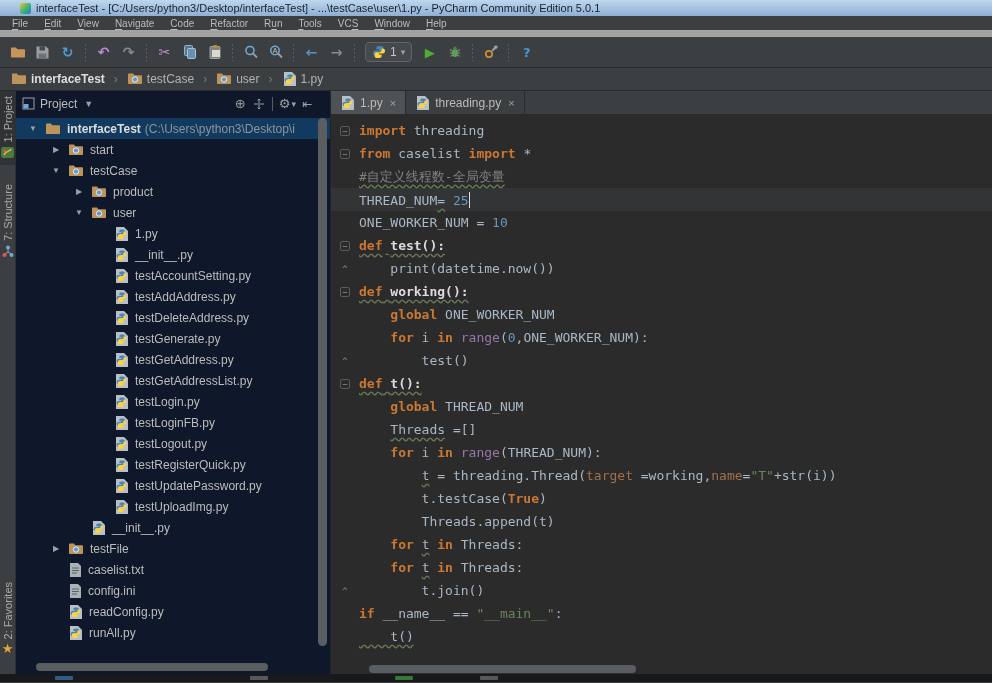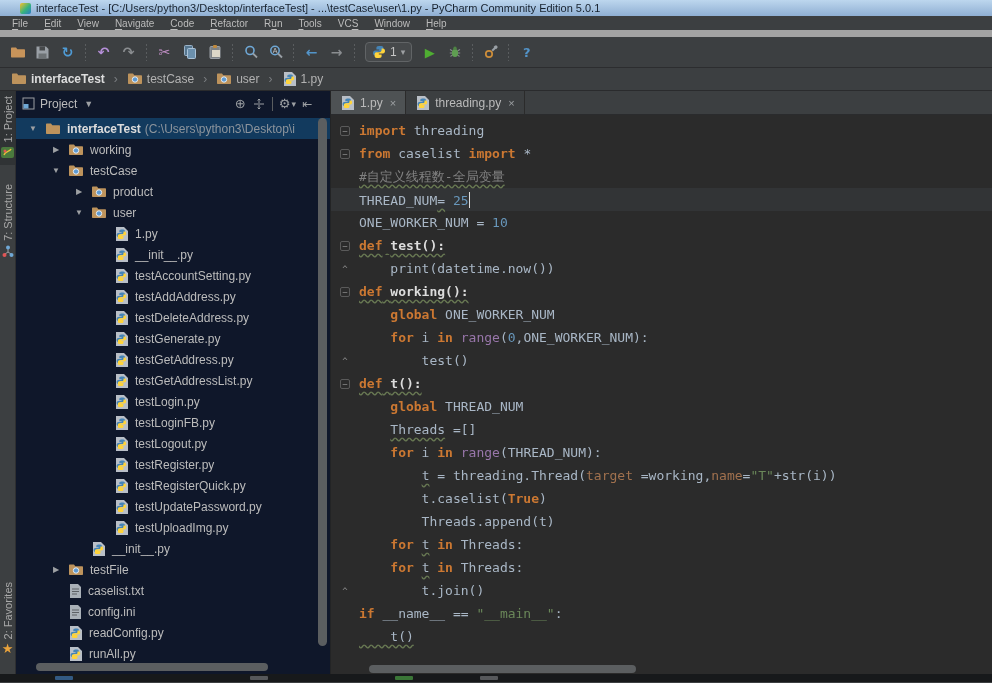--- a/index.html
+++ b/index.html
@@ -351,21 +351,21 @@
             <span class="tanno">(C:\Users\python3\Desktop\i</span>
           </div>
           <div class="row" style="padding-left: 28px;">
             <span class="arrow">▶</span>
             <span class="icn">
               <svg width="16" height="14">
                 <path d="M1 2.5c0-.6.4-1 1-1h4l1.3 1.7H14c.6 0 1 .4 1 1V11c0 .6-.4 1-1 1H2c-.6 0-1-.4-1-1z" fill="#bd935c"></path>
                 <circle cx="8" cy="7.5" r="2.7" fill="#5e9ad2" stroke="#e8eef4" stroke-width="1"></circle>
               </svg>
             </span>
-            <span class="tlabel">working</span>
+            <span class="tlabel">start</span>
           </div>
           <div class="row" style="padding-left: 28px;">
             <span class="arrow">▼</span>
             <span class="icn">
               <svg width="16" height="14">
                 <path d="M1 2.5c0-.6.4-1 1-1h4l1.3 1.7H14c.6 0 1 .4 1 1V11c0 .6-.4 1-1 1H2c-.6 0-1-.4-1-1z" fill="#bd935c"></path>
                 <circle cx="8" cy="7.5" r="2.7" fill="#5e9ad2" stroke="#e8eef4" stroke-width="1"></circle>
               </svg>
             </span>
             <span class="tlabel">testCase</span>
@@ -525,33 +525,20 @@
             <span class="icn">
               <svg width="15" height="16" viewBox="0 0 15 16">
                 <path d="M2 1h8l4 4v10H2z" fill="#b9bfc7"></path>
                 <g transform="translate(1.8,2.6) scale(0.8)">
                   <path d="M7 1c-2 0-2.6.9-2.6 2v1.6h2.8v.8H3.1C1.9 5.4 1 6.3 1 7.9s.8 2.5 2 2.5h1.4V8.9c0-1.2 1-2.1 2.2-2.1h2.9c1 0 1.9-.9 1.9-2V3c0-1.1-.9-2-2-2z" fill="#4584b6"></path>
                   <path d="M7 13c2 0 2.6-.9 2.6-2V9.4H6.8v-.8h4.1c1.2 0 2.1-.9 2.1-2.5S12.2 3.6 11 3.6H9.6v1.5c0 1.2-1 2.1-2.2 2.1H4.5c-1 0-1.9.9-1.9 2V11c0 1.1.9 2 2 2z" fill="#ffd43b"></path>
                 </g>
               </svg>
             </span>
             <span class="tlabel">testLogout.py</span>
-          </div>
-          <div class="row" style="padding-left: 74px;">
-            <span class="arrow"></span>
-            <span class="icn">
-              <svg width="15" height="16" viewBox="0 0 15 16">
-                <path d="M2 1h8l4 4v10H2z" fill="#b9bfc7"></path>
-                <g transform="translate(1.8,2.6) scale(0.8)">
-                  <path d="M7 1c-2 0-2.6.9-2.6 2v1.6h2.8v.8H3.1C1.9 5.4 1 6.3 1 7.9s.8 2.5 2 2.5h1.4V8.9c0-1.2 1-2.1 2.2-2.1h2.9c1 0 1.9-.9 1.9-2V3c0-1.1-.9-2-2-2z" fill="#4584b6"></path>
-                  <path d="M7 13c2 0 2.6-.9 2.6-2V9.4H6.8v-.8h4.1c1.2 0 2.1-.9 2.1-2.5S12.2 3.6 11 3.6H9.6v1.5c0 1.2-1 2.1-2.2 2.1H4.5c-1 0-1.9.9-1.9 2V11c0 1.1.9 2 2 2z" fill="#ffd43b"></path>
-                </g>
-              </svg>
-            </span>
-            <span class="tlabel">testRegister.py</span>
           </div>
           <div class="row" style="padding-left: 74px;">
             <span class="arrow"></span>
             <span class="icn">
               <svg width="15" height="16" viewBox="0 0 15 16">
                 <path d="M2 1h8l4 4v10H2z" fill="#b9bfc7"></path>
                 <g transform="translate(1.8,2.6) scale(0.8)">
                   <path d="M7 1c-2 0-2.6.9-2.6 2v1.6h2.8v.8H3.1C1.9 5.4 1 6.3 1 7.9s.8 2.5 2 2.5h1.4V8.9c0-1.2 1-2.1 2.2-2.1h2.9c1 0 1.9-.9 1.9-2V3c0-1.1-.9-2-2-2z" fill="#4584b6"></path>
                   <path d="M7 13c2 0 2.6-.9 2.6-2V9.4H6.8v-.8h4.1c1.2 0 2.1-.9 2.1-2.5S12.2 3.6 11 3.6H9.6v1.5c0 1.2-1 2.1-2.2 2.1H4.5c-1 0-1.9.9-1.9 2V11c0 1.1.9 2 2 2z" fill="#ffd43b"></path>
                 </g>
@@ -697,21 +684,21 @@
           <div class="cline"><span class="gut"><span class="fend">^</span></span><span class="lbody"><span>    print(datetime.now())</span></span></div>
           <div class="cline"><span class="gut"><span class="fbox">−</span></span><span class="lbody"><span class="s-kw s-warn">def</span><span class="s-warn"> </span><span class="s-fn s-warn">working():</span></span></div>
           <div class="cline"><span class="gut"></span><span class="lbody"><span>    </span><span class="s-kw">global</span><span> ONE_WORKER_NUM</span></span></div>
           <div class="cline"><span class="gut"></span><span class="lbody"><span>    </span><span class="s-kw">for</span><span> i </span><span class="s-kw">in</span><span> </span><span class="s-call">range</span><span>(</span><span class="s-num">0</span><span>,ONE_WORKER_NUM):</span></span></div>
           <div class="cline"><span class="gut"><span class="fend">^</span></span><span class="lbody"><span>        test()</span></span></div>
           <div class="cline"><span class="gut"><span class="fbox">−</span></span><span class="lbody"><span class="s-kw s-warn">def</span><span class="s-warn"> </span><span class="s-fn s-warn">t():</span></span></div>
           <div class="cline"><span class="gut"></span><span class="lbody"><span>    </span><span class="s-kw">global</span><span> THREAD_NUM</span></span></div>
           <div class="cline"><span class="gut"></span><span class="lbody"><span>    </span><span class="s-warn">Threads</span><span> =[]</span></span></div>
           <div class="cline"><span class="gut"></span><span class="lbody"><span>    </span><span class="s-kw">for</span><span> i </span><span class="s-kw">in</span><span> </span><span class="s-call">range</span><span>(THREAD_NUM):</span></span></div>
           <div class="cline"><span class="gut"></span><span class="lbody"><span>        </span><span class="s-warn">t</span><span> = threading.Thread(</span><span class="s-param">target</span><span> =working,</span><span class="s-param">name</span><span>=</span><span class="s-str">"T"</span><span>+str(i))</span></span></div>
-          <div class="cline"><span class="gut"></span><span class="lbody"><span>        t.caselist(</span><span class="s-kw">True</span><span>)</span></span></div>
+          <div class="cline"><span class="gut"></span><span class="lbody"><span>        t.testCase(</span><span class="s-kw">True</span><span>)</span></span></div>
           <div class="cline"><span class="gut"></span><span class="lbody"><span>        Threads.append(t)</span></span></div>
           <div class="cline"><span class="gut"></span><span class="lbody"><span>    </span><span class="s-kw">for</span><span> </span><span class="s-warn">t</span><span> </span><span class="s-kw">in</span><span> Threads:</span></span></div>
           <div class="cline"><span class="gut"></span><span class="lbody"><span>    </span><span class="s-kw">for</span><span> </span><span class="s-warn">t</span><span> </span><span class="s-kw">in</span><span> Threads:</span></span></div>
           <div class="cline"><span class="gut"><span class="fend">^</span></span><span class="lbody"><span>        t.join()</span></span></div>
           <div class="cline"><span class="gut"></span><span class="lbody"><span class="s-kw">if</span><span> __name__ == </span><span class="s-str">"__main__"</span><span>:</span></span></div>
           <div class="cline"><span class="gut"></span><span class="lbody"><span class="s-warn">    t()</span></span></div>
         </div>
       <div class="ehthumb"></div>
     </div>
   </div>

